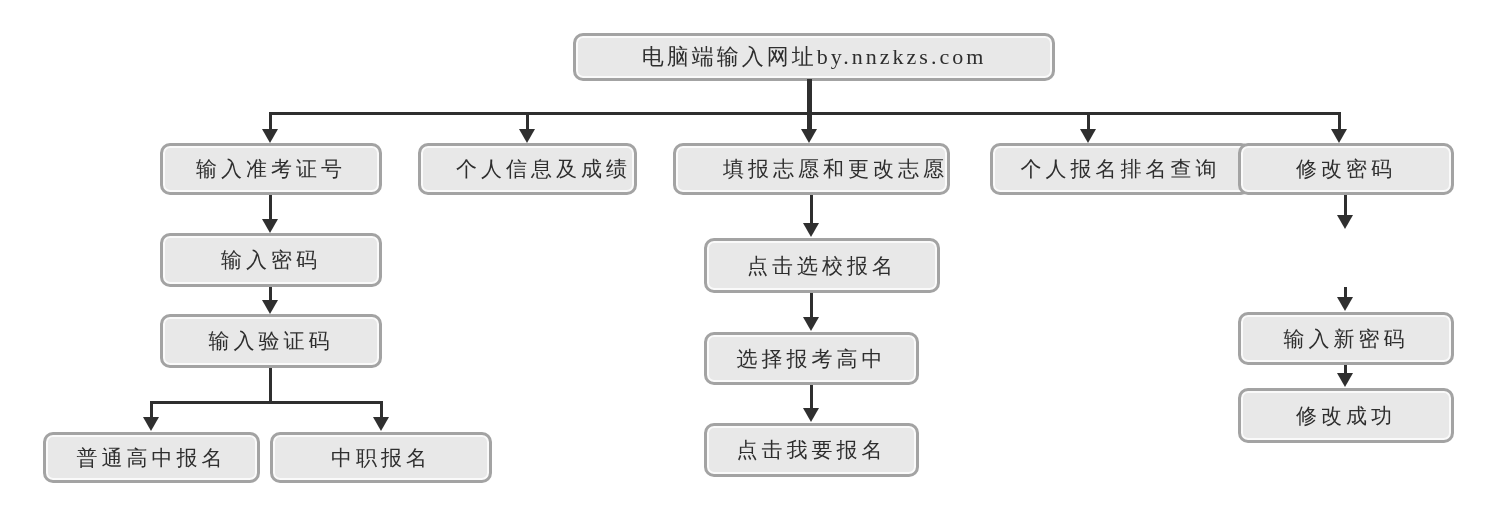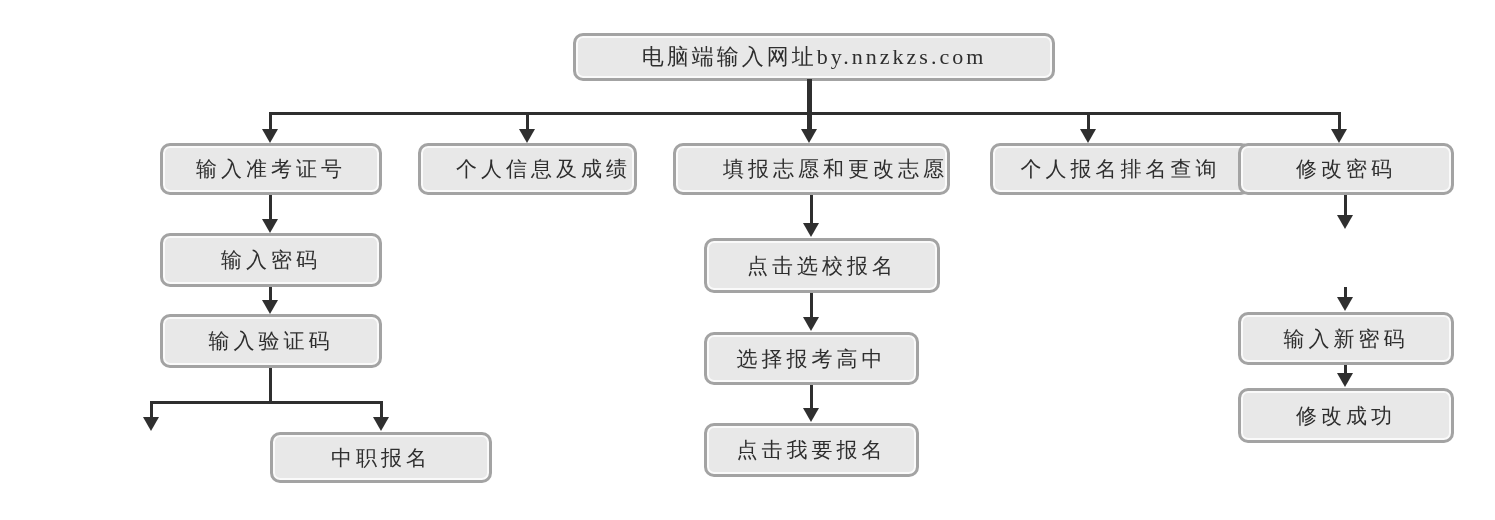--- a/index.html
+++ b/index.html
@@ -71,20 +71,21 @@
   <div class="node" style="left:673px; top:143px; width:277px; height:52px;padding-left:48px;">填报志愿和更改志愿</div>
 
   <div class="node" style="left:957px; top:143px; width:261px; height:52px;margin-left:33px;">个人报名排名查询</div>
 
   <div class="node" style="left:1238px; top:143px; width:216px; height:52px;">修改密码</div>
 
   <div class="node" style="left:160px; top:233px; width:222px; height:54px;">输入密码</div>
 
   <div class="node" style="left:160px; top:314px; width:222px; height:54px;">输入验证码</div>
 
+  <div class="node" style="left:43px; top:432px; width:217px; height:51px;">普通高中报名</div>
 
   <div class="node" style="left:270px; top:432px; width:222px; height:51px;">中职报名</div>
 
   <div class="node" style="left:704px; top:238px; width:236px; height:55px;">点击选校报名</div>
 
   <div class="node" style="left:704px; top:332px; width:215px; height:53px;">选择报考高中</div>
 
   <div class="node" style="left:704px; top:423px; width:215px; height:54px;">点击我要报名</div>
 
 

